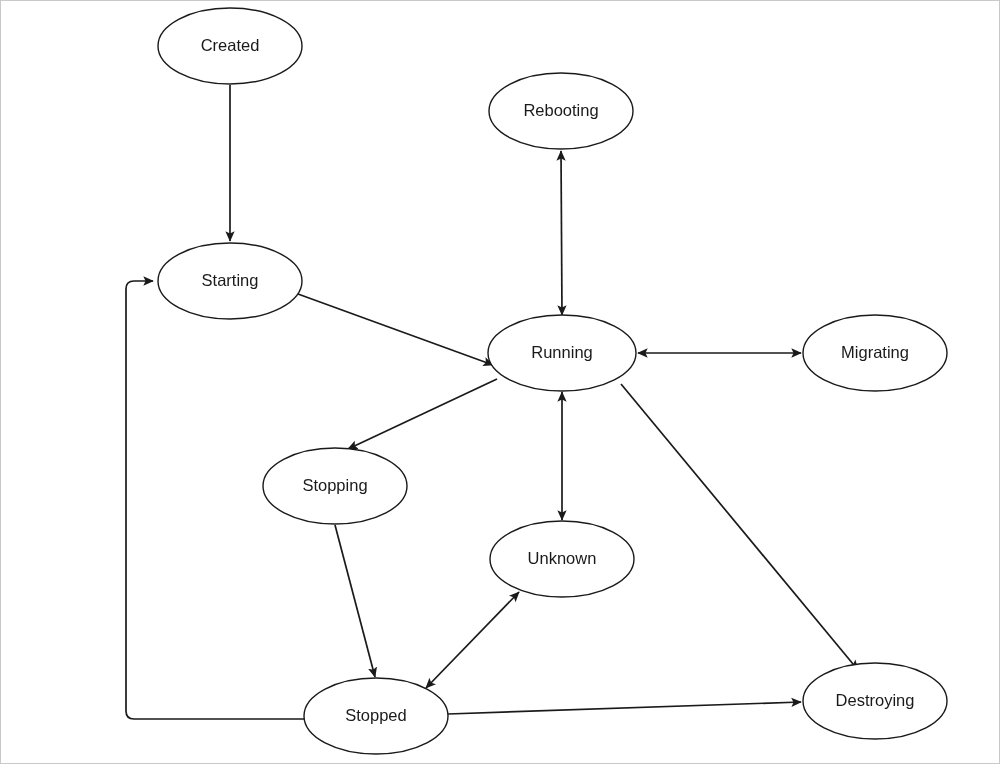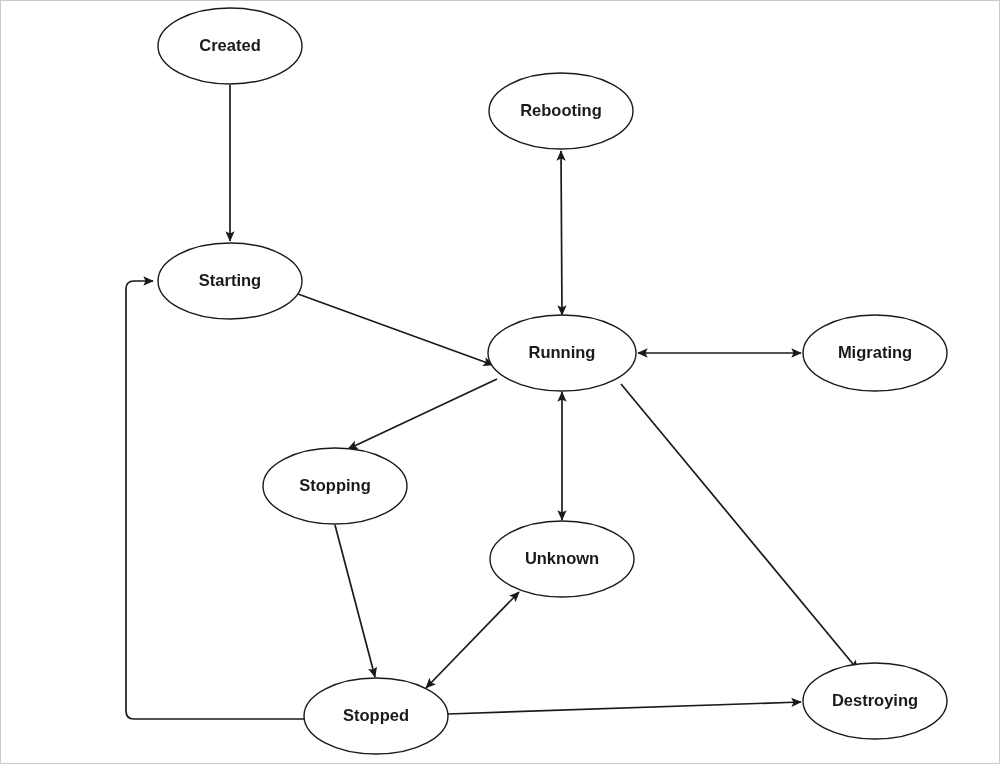--- a/index.html
+++ b/index.html
@@ -12,21 +12,20 @@
     font-family: "Liberation Sans", sans-serif;
   }
   #canvas-frame {
     position: relative;
     width: 1000px;
     height: 764px;
     box-sizing: border-box;
     background: #ffffff;
     border: 1px solid #c9c9c9;
     overflow: hidden;
-    font-weight: bold;
   }
   #diagram-svg {
     display: block;
     width: 1000px;
     height: 764px;
   }
   .node-ellipse {
     fill: #ffffff;
     stroke: #1a1a1a;
     stroke-width: 1.4;

